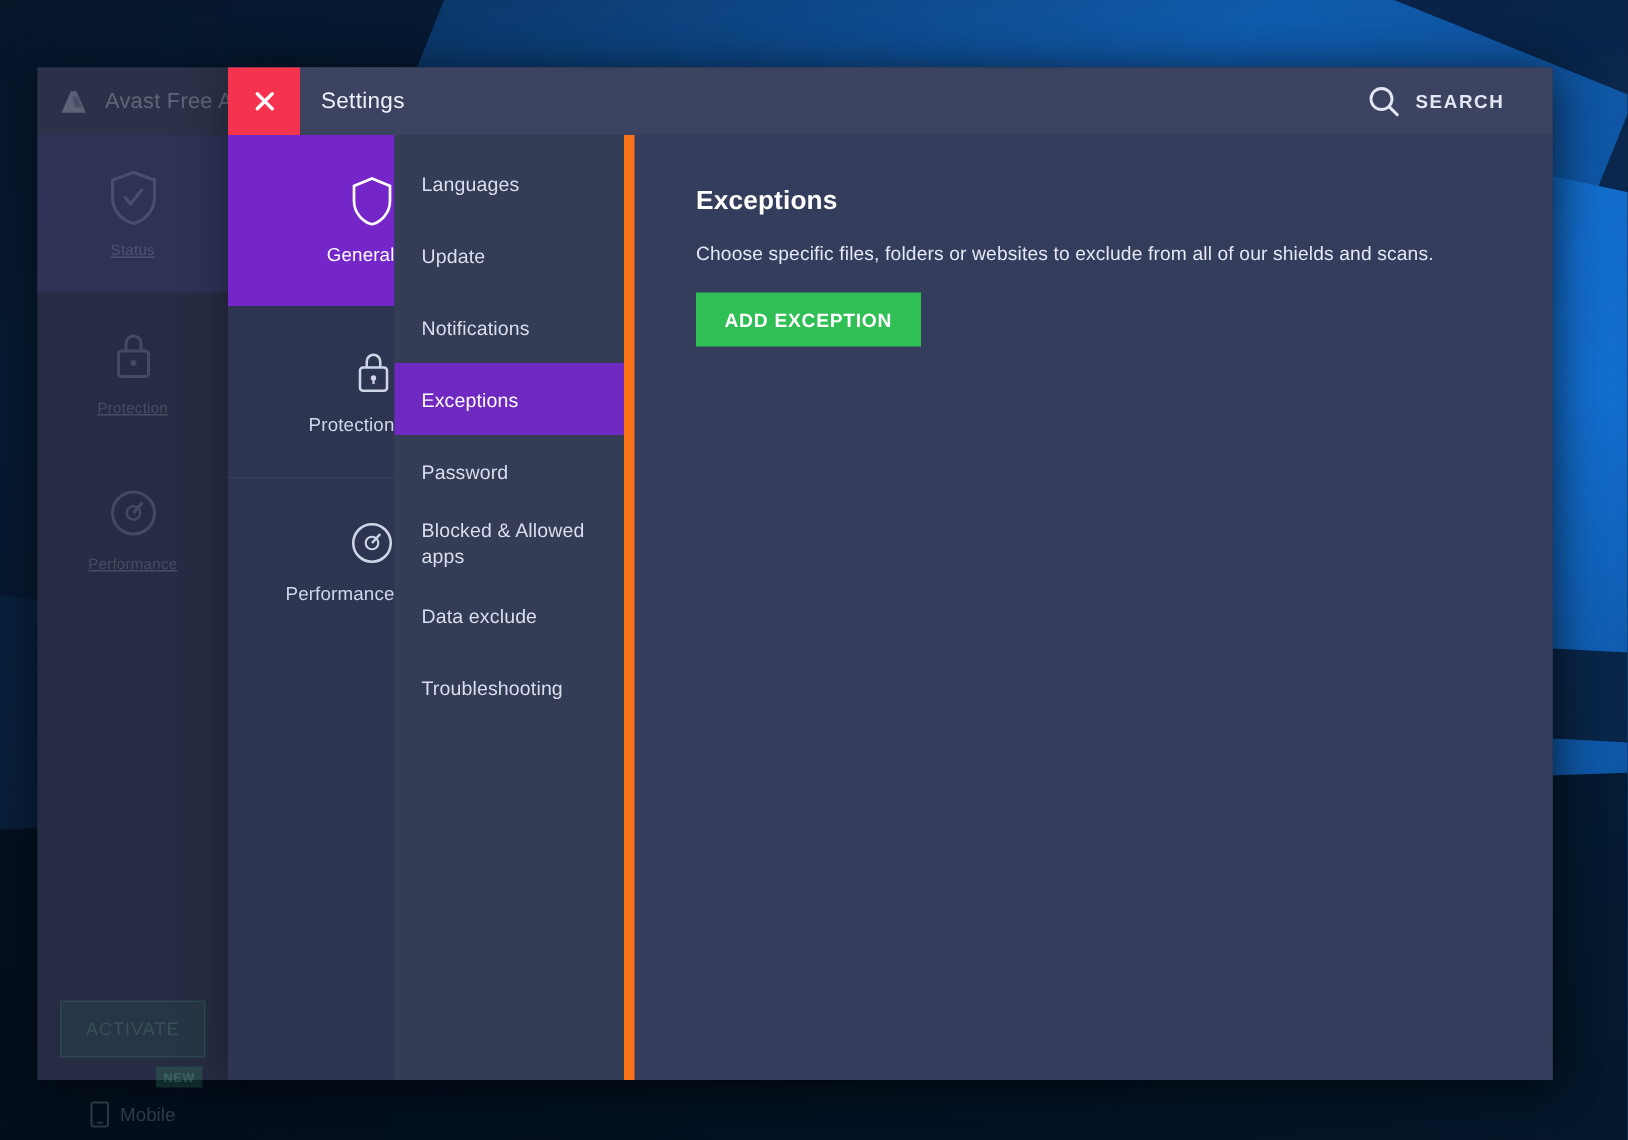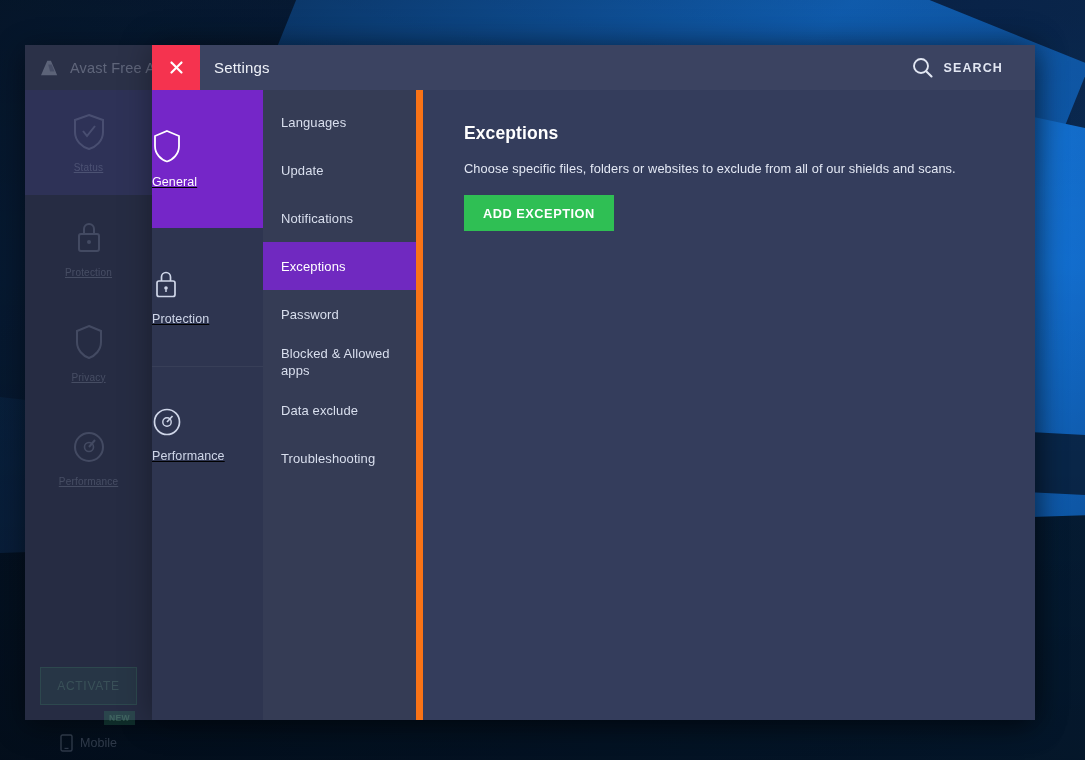--- a/index.html
+++ b/index.html
@@ -137,23 +137,23 @@
   #search-label {
     color:#e2e7f3; font-size:12.5px; letter-spacing:1.1px; font-weight:bold;
   }
 
   
   #category-col {
     position:absolute; left:0; top:45px; width:111px; bottom:0;
     background:#2e3550;
   }
   .cat-item {
-    height:138px; display:flex; flex-direction:column;
-    align-items:flex-start; justify-content:center; gap:12px;
-    cursor:pointer; position:relative;text-decoration:underline;
+    height:114px; display:flex; flex-direction:column;
+    align-items:flex-end; justify-content:center; gap:12px;
+    cursor:pointer; position:relative;
   }
   .cat-item + .cat-item::before {
     content:""; position:absolute; left:0; right:0; top:0; height:1px;
     background:rgba(255,255,255,.05);
   }
   .cat-item.active { background:#7526c8; }
   .cat-item.active + .cat-item::before { background:transparent; }
   .cat-label {
     font-size:12.5px; color:#cfd6e8; letter-spacing:.1px;
   }
@@ -228,26 +228,20 @@
 
     <div class="bg-nav-item">
       <svg class="bg-nav-ico" width="32" height="38" viewBox="0 0 32 38">
         <rect x="6" y="16" width="20" height="17" rx="2" fill="none" stroke="#aab4cf" stroke-width="2"></rect>
         <path d="M11 16 V11 a5 5 0 0 1 10 0 V16" fill="none" stroke="#aab4cf" stroke-width="2"></path>
         <circle cx="16" cy="24" r="2" fill="#aab4cf"></circle>
       </svg>
       <div class="bg-nav-label">Protection</div>
     </div>
 
-    <div class="bg-nav-item">
-      <svg class="bg-nav-ico" width="32" height="38" viewBox="0 0 32 38">
-        <path d="M16 3 L28 8 V19 C28 27 22 33 16 35 C10 33 4 27 4 19 V8 Z" fill="none" stroke="#aab4cf" stroke-width="2"></path>
-      </svg>
-      <div class="bg-nav-label">Privacy</div>
-    </div>
 
     <div class="bg-nav-item">
       <svg class="bg-nav-ico" width="34" height="36" viewBox="0 0 34 36">
         <circle cx="17" cy="18" r="14" fill="none" stroke="#aab4cf" stroke-width="2"></circle>
         <circle cx="17" cy="18" r="4.5" fill="none" stroke="#aab4cf" stroke-width="1.6"></circle>
         <line x1="17" y1="18" x2="23" y2="11" stroke="#aab4cf" stroke-width="2"></line>
       </svg>
       <div class="bg-nav-label">Performance</div>
     </div>
 

